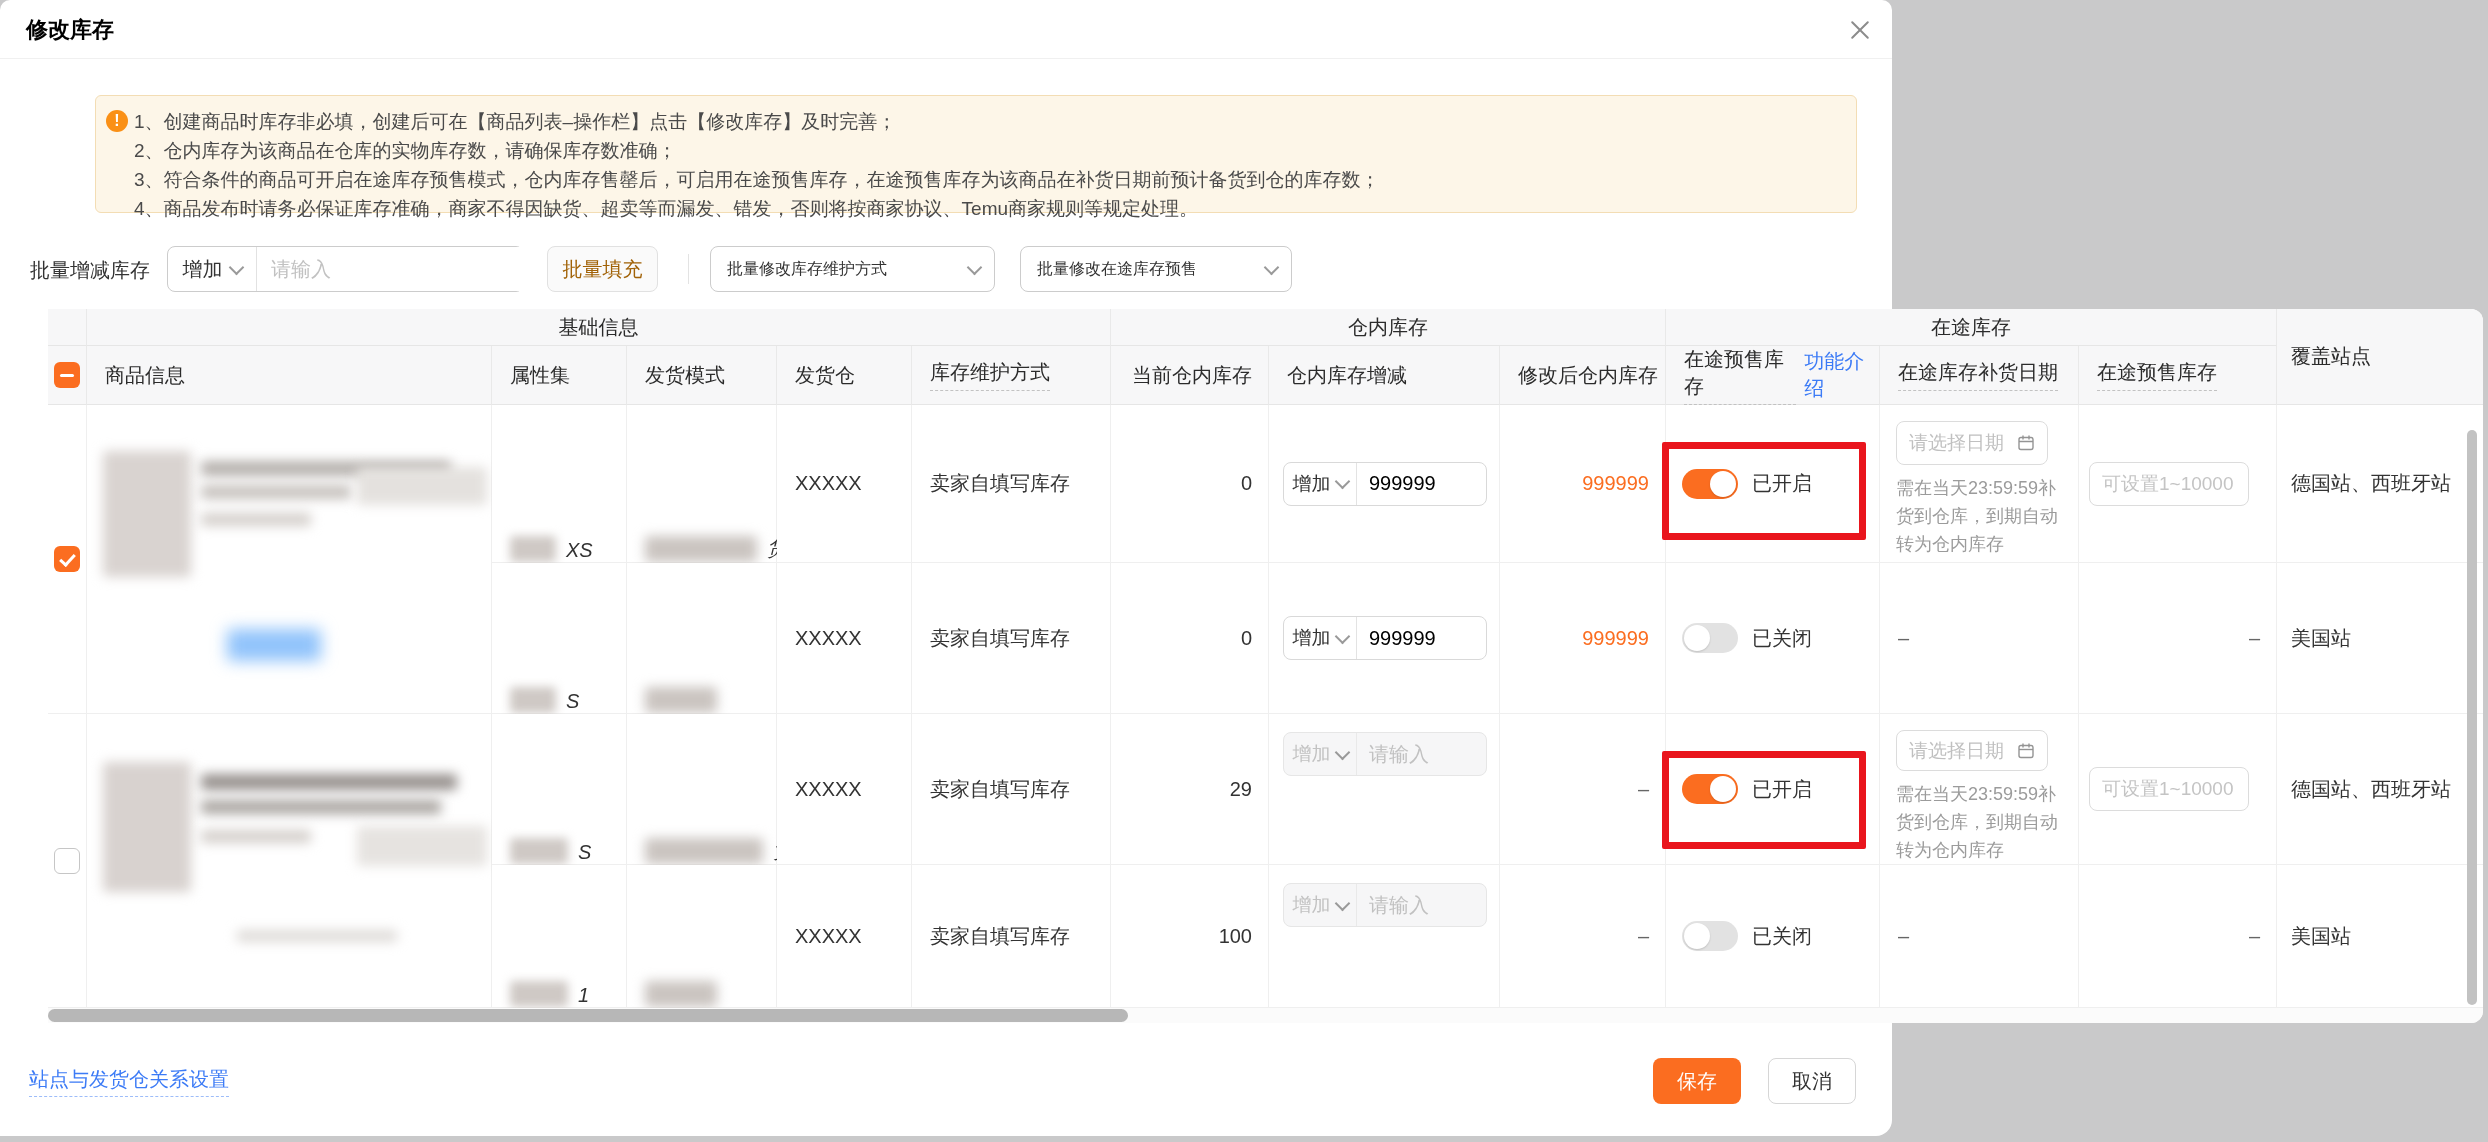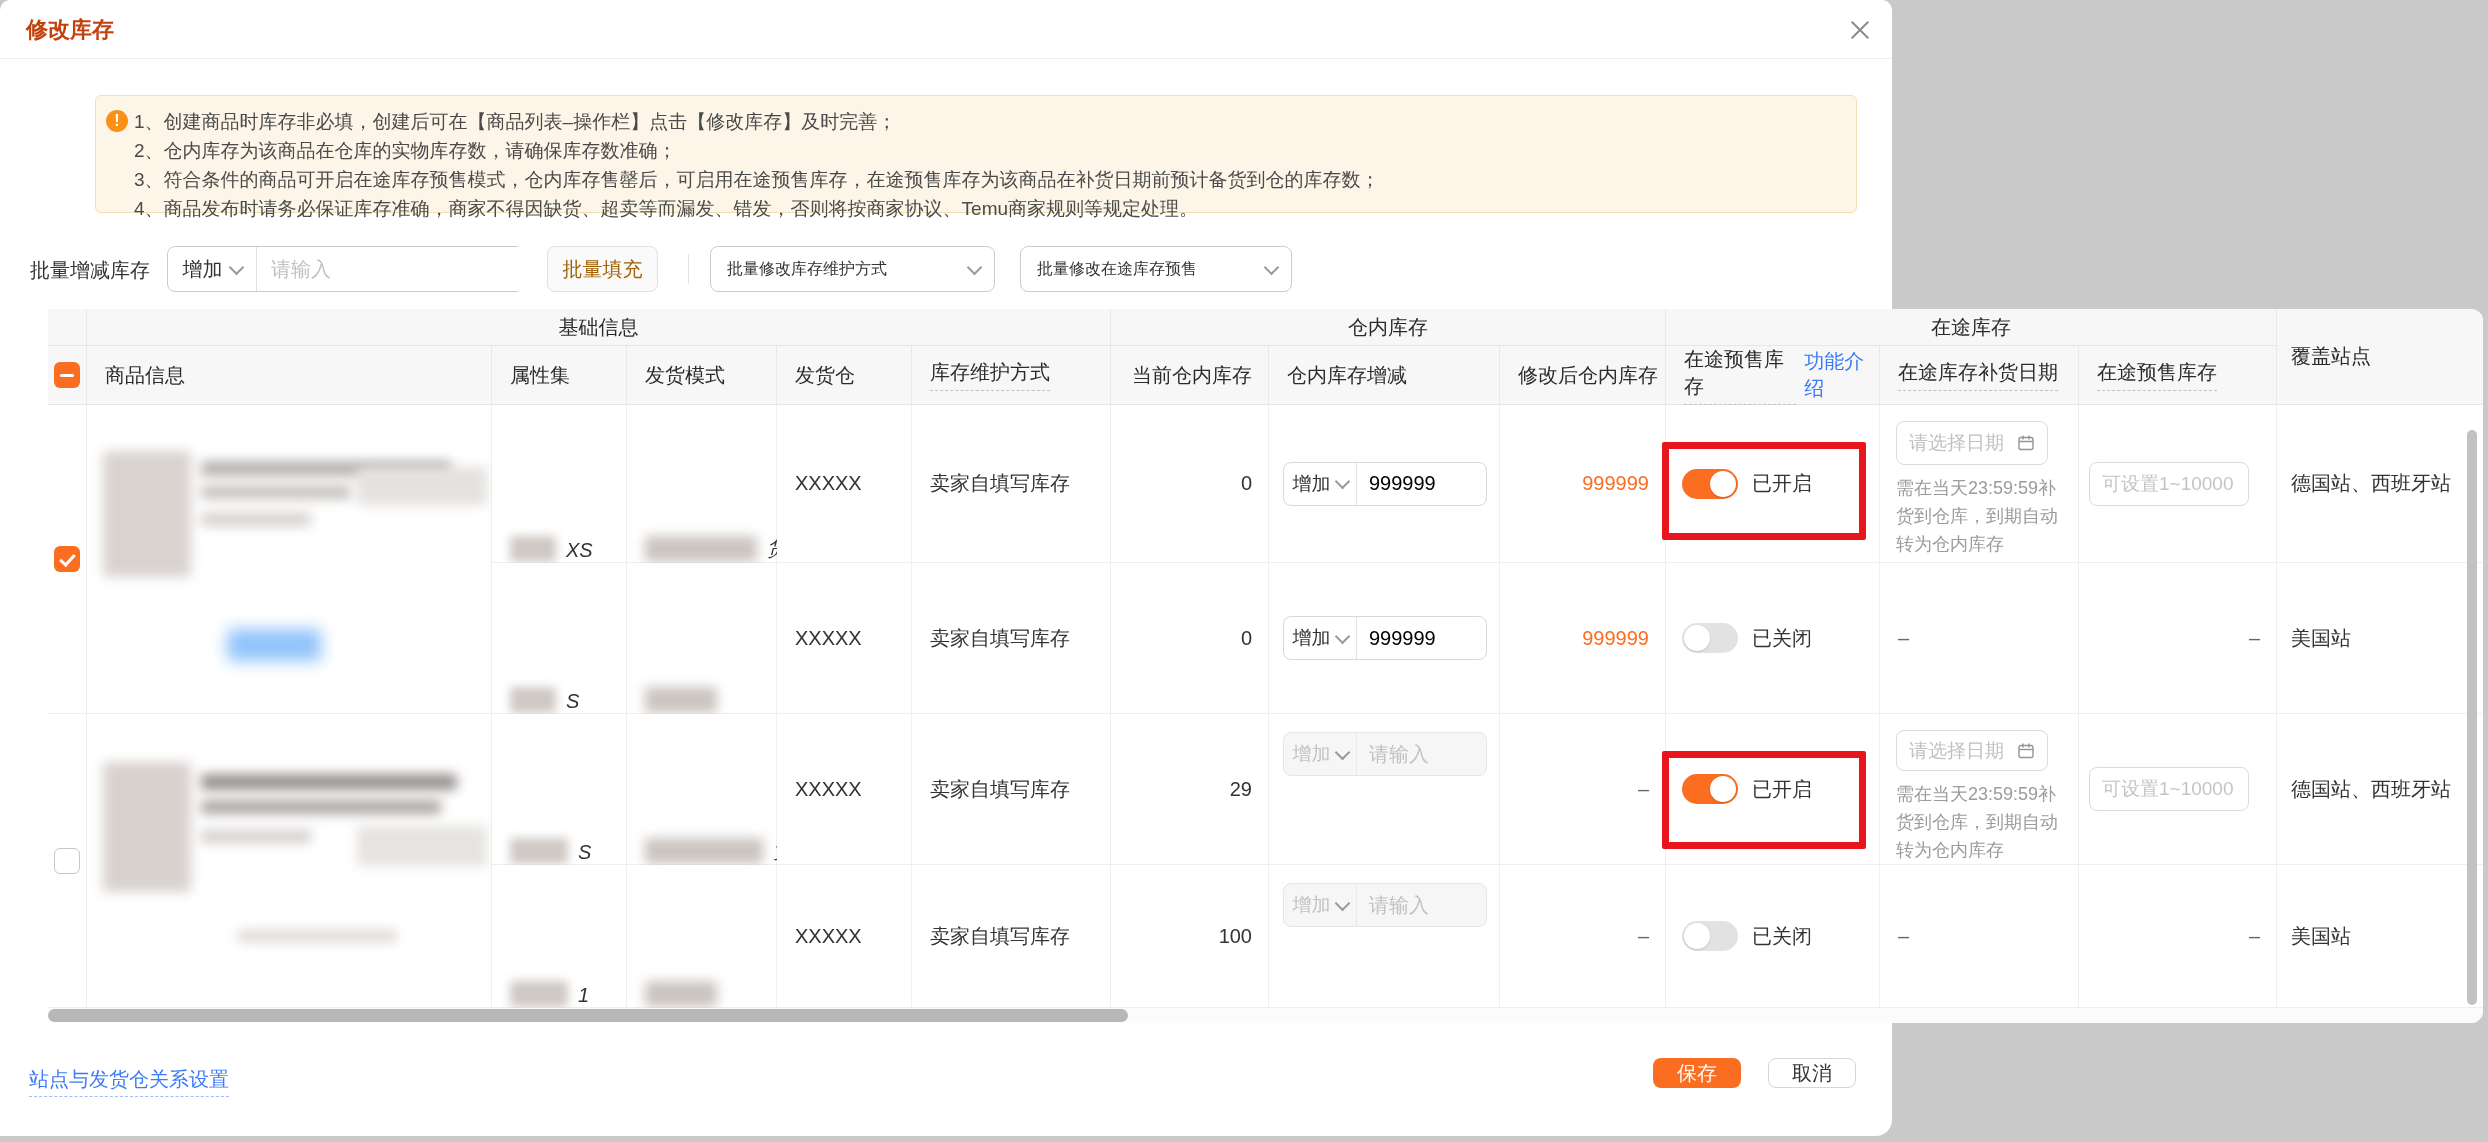--- a/index.html
+++ b/index.html
@@ -3,21 +3,21 @@
 <meta charset="utf-8">
 <style>
   html,body{margin:0;padding:0;}
   body{font-family:"Liberation Sans","DejaVu Sans",sans-serif;background:#c9c9ca;}
   .stage{position:relative;width:2488px;height:1142px;overflow:hidden;background:#c9c9ca;}
 
   
   .modal{position:absolute;left:0;top:0;width:1892px;height:1136px;background:#fff;
          border-radius:10px 10px 16px 0;z-index:1;}
   .modal-header{position:absolute;left:0;top:0;width:100%;height:58px;border-bottom:1px solid #f0f0f0;}
-  .modal-title{position:absolute;left:26px;top:15px;font-size:22px;font-weight:600;color:#c2410c;}
+  .modal-title{position:absolute;left:26px;top:15px;font-size:22px;font-weight:600;color:#000000;}
   .close{position:absolute;right:18px;top:16px;width:28px;height:28px;cursor:pointer;}
   .close i{position:absolute;left:13px;top:2px;width:2px;height:24px;background:#8c8c8c;border-radius:1px;}
   .close i.a{transform:rotate(45deg);} .close i.b{transform:rotate(-45deg);}
 
   
   .notice{position:absolute;left:95px;top:95px;width:1762px;height:118px;box-sizing:border-box;
           background:#fdf6e8;border:1px solid #f3ddb4;border-radius:6px;padding:11px 16px 0 10px;
           display:flex;}
   .notice-icon{flex:0 0 22px;width:22px;height:22px;border-radius:50%;background:#fa9016;color:#fff;
           font-size:16px;font-weight:700;text-align:center;line-height:22px;margin:3px 6px 0 0;}
@@ -101,21 +101,21 @@
 
   
   .anno{position:absolute;border:7px solid #e9151d;border-radius:2px;width:190px;height:84px;z-index:5;}
   .vthumb{position:absolute;right:6px;width:10px;border-radius:5px;background:#c2c2c2;z-index:4;}
   .hscroll{height:15px;background:#fbfbfb;position:relative;}
   .hthumb{position:absolute;left:0;top:1px;width:1080px;height:13px;border-radius:7px;background:#b7b7b7;cursor:pointer;}
 
   
   .foot-link{position:absolute;left:29px;top:1066px;font-size:20px;color:#3c7bf6;cursor:pointer;
              border-bottom:1px dashed #9dbcf9;padding-bottom:3px;z-index:3;}
-  .btn{position:absolute;top:1058px;height:30px;border-radius:8px;font-size:20px;box-sizing:border-box;
+  .btn{position:absolute;top:1058px;height:46px;border-radius:8px;font-size:20px;box-sizing:border-box;
        display:flex;align-items:center;justify-content:center;cursor:pointer;z-index:3;}
   .btn.save{left:1653px;width:88px;background:#fb6d20;color:#fff;border:none;}
   .btn.cancel{left:1768px;width:88px;background:#fff;color:#333;border:1px solid #d6d6d6;}
 
   
   .cal{width:18px;height:18px;flex:0 0 auto;}
 </style>
 </head>
 <body>
 

